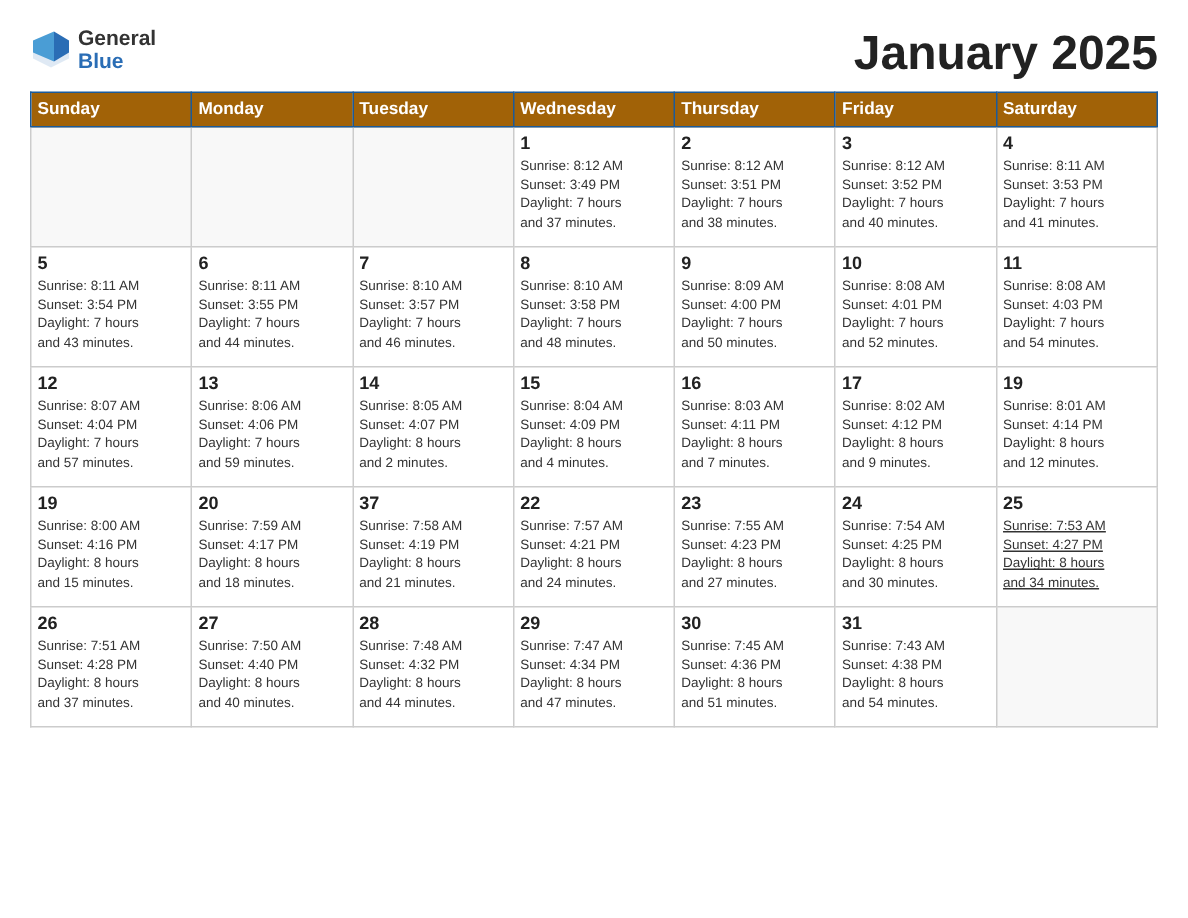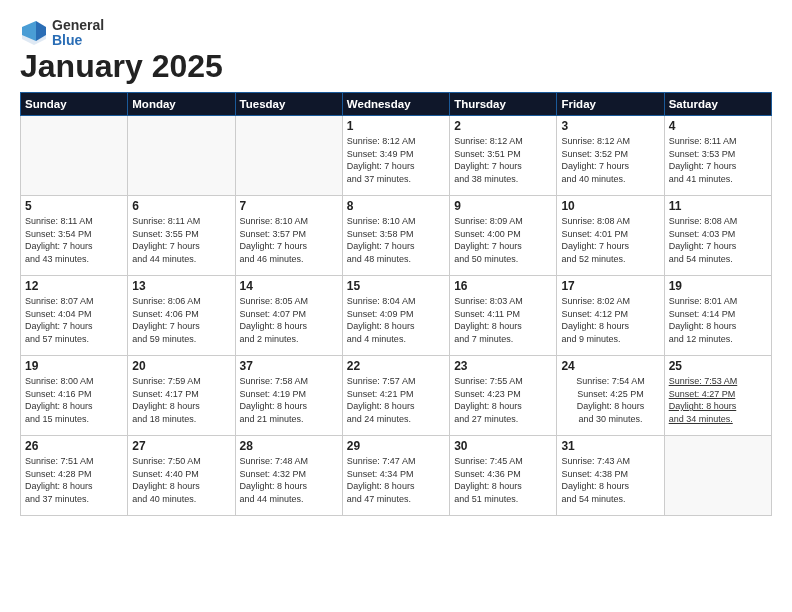--- a/index.html
+++ b/index.html
@@ -11,22 +11,22 @@
       overflow: hidden;
     }
     .page {
       width: 792px;
       height: 612px;
       padding: 18px 20px 12px 20px;
     }
     .header {
       display: flex;
       align-items: flex-start;
+      justify-content: space-between;
       margin-bottom: 8px;
-      flex-direction: column;
     }
     .logo {
       display: flex;
       align-items: center;
       gap: 0px;
     }
     .logo-text {
       display: flex;
       flex-direction: column;
       line-height: 1.1;
@@ -58,21 +58,21 @@
     .location {
       font-size: 13px;
       color: #444;
     }
     .calendar {
       width: 100%;
       border-collapse: collapse;
       table-layout: fixed;
     }
     .calendar th {
-      background: #0f172a;
+      background: #a16207;
       color: #fff;
       font-size: 11.5px;
       font-weight: bold;
       padding: 5px 4px;
       text-align: left;
       border: 1px solid #1a5a9a;
     }
     .calendar td {
       border: 1px solid #ccc;
       vertical-align: top;
@@ -299,21 +299,21 @@
           </td>
           <td>
             <span class="day-num">23</span>
             <div class="day-info" style="white-space: pre-line;">Sunrise: 7:55 AM
 Sunset: 4:23 PM
 Daylight: 8 hours
 and 27 minutes.</div>
           </td>
           <td>
             <span class="day-num">24</span>
-            <div class="day-info" style="white-space: pre-line; text-align: center;">Sunrise: 7:54 AM
+            <div class="day-info" style="white-space: pre-line;">Sunrise: 7:54 AM
 Sunset: 4:25 PM
 Daylight: 8 hours
 and 30 minutes.</div>
           </td>
           <td>
             <span class="day-num">25</span>
             <div class="day-info" style="white-space: pre-line; text-decoration: underline;">Sunrise: 7:53 AM
 Sunset: 4:27 PM
 Daylight: 8 hours
 and 34 minutes.</div>

